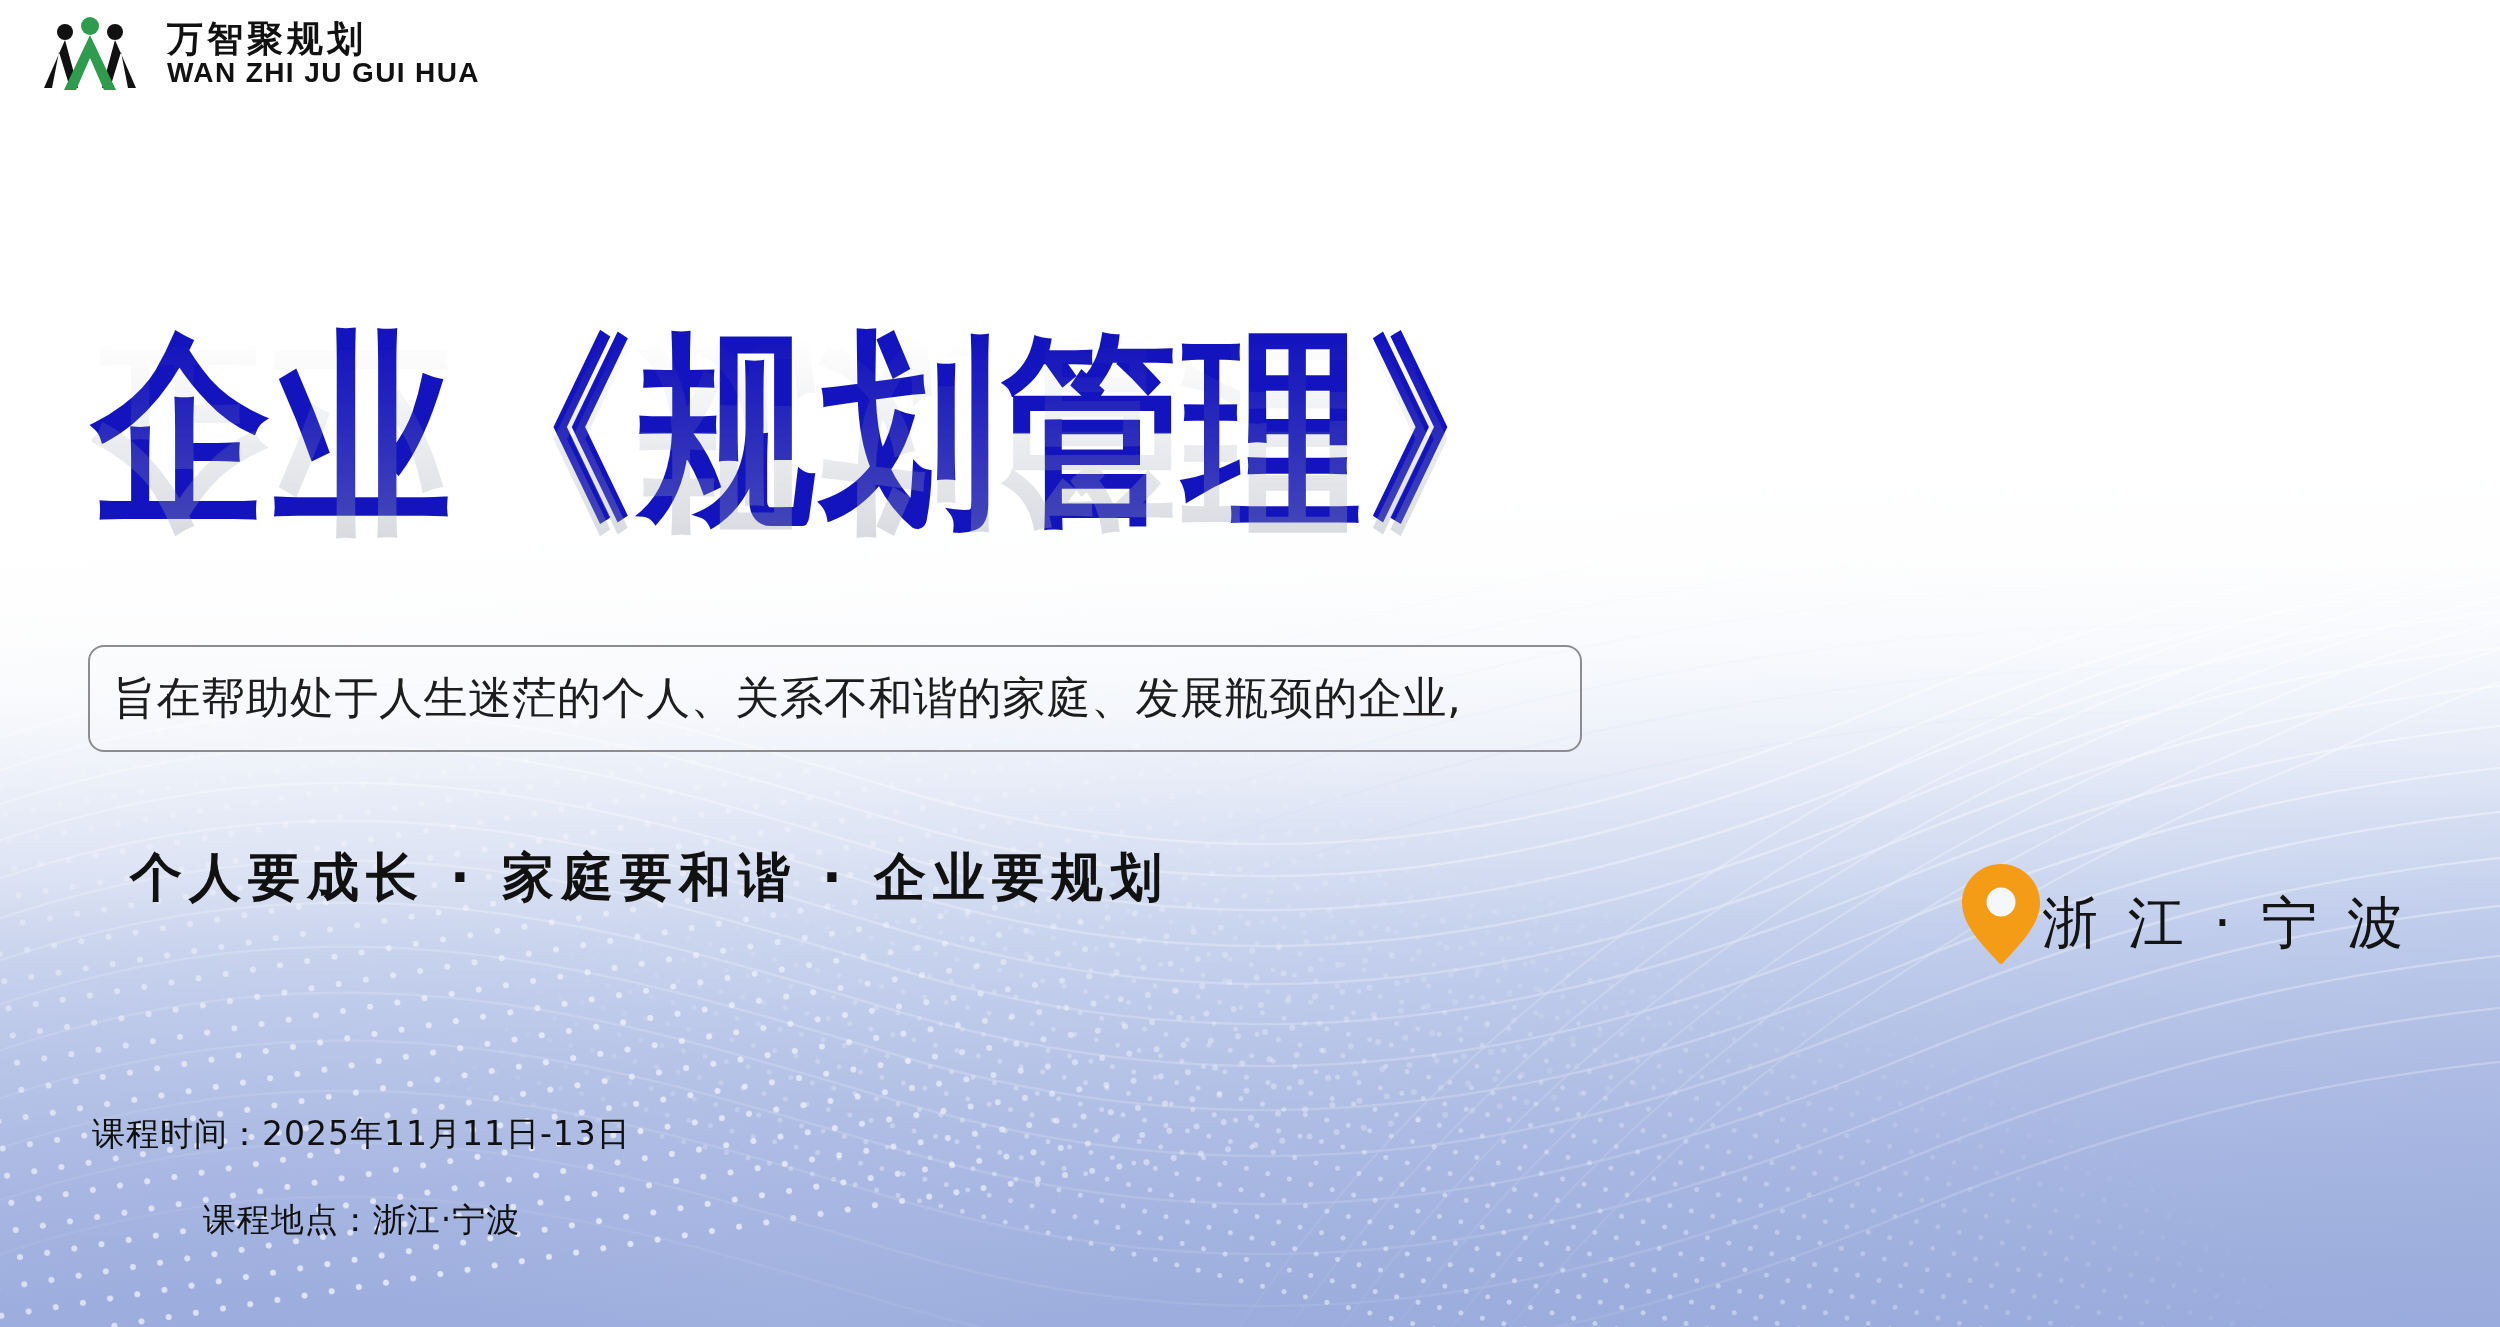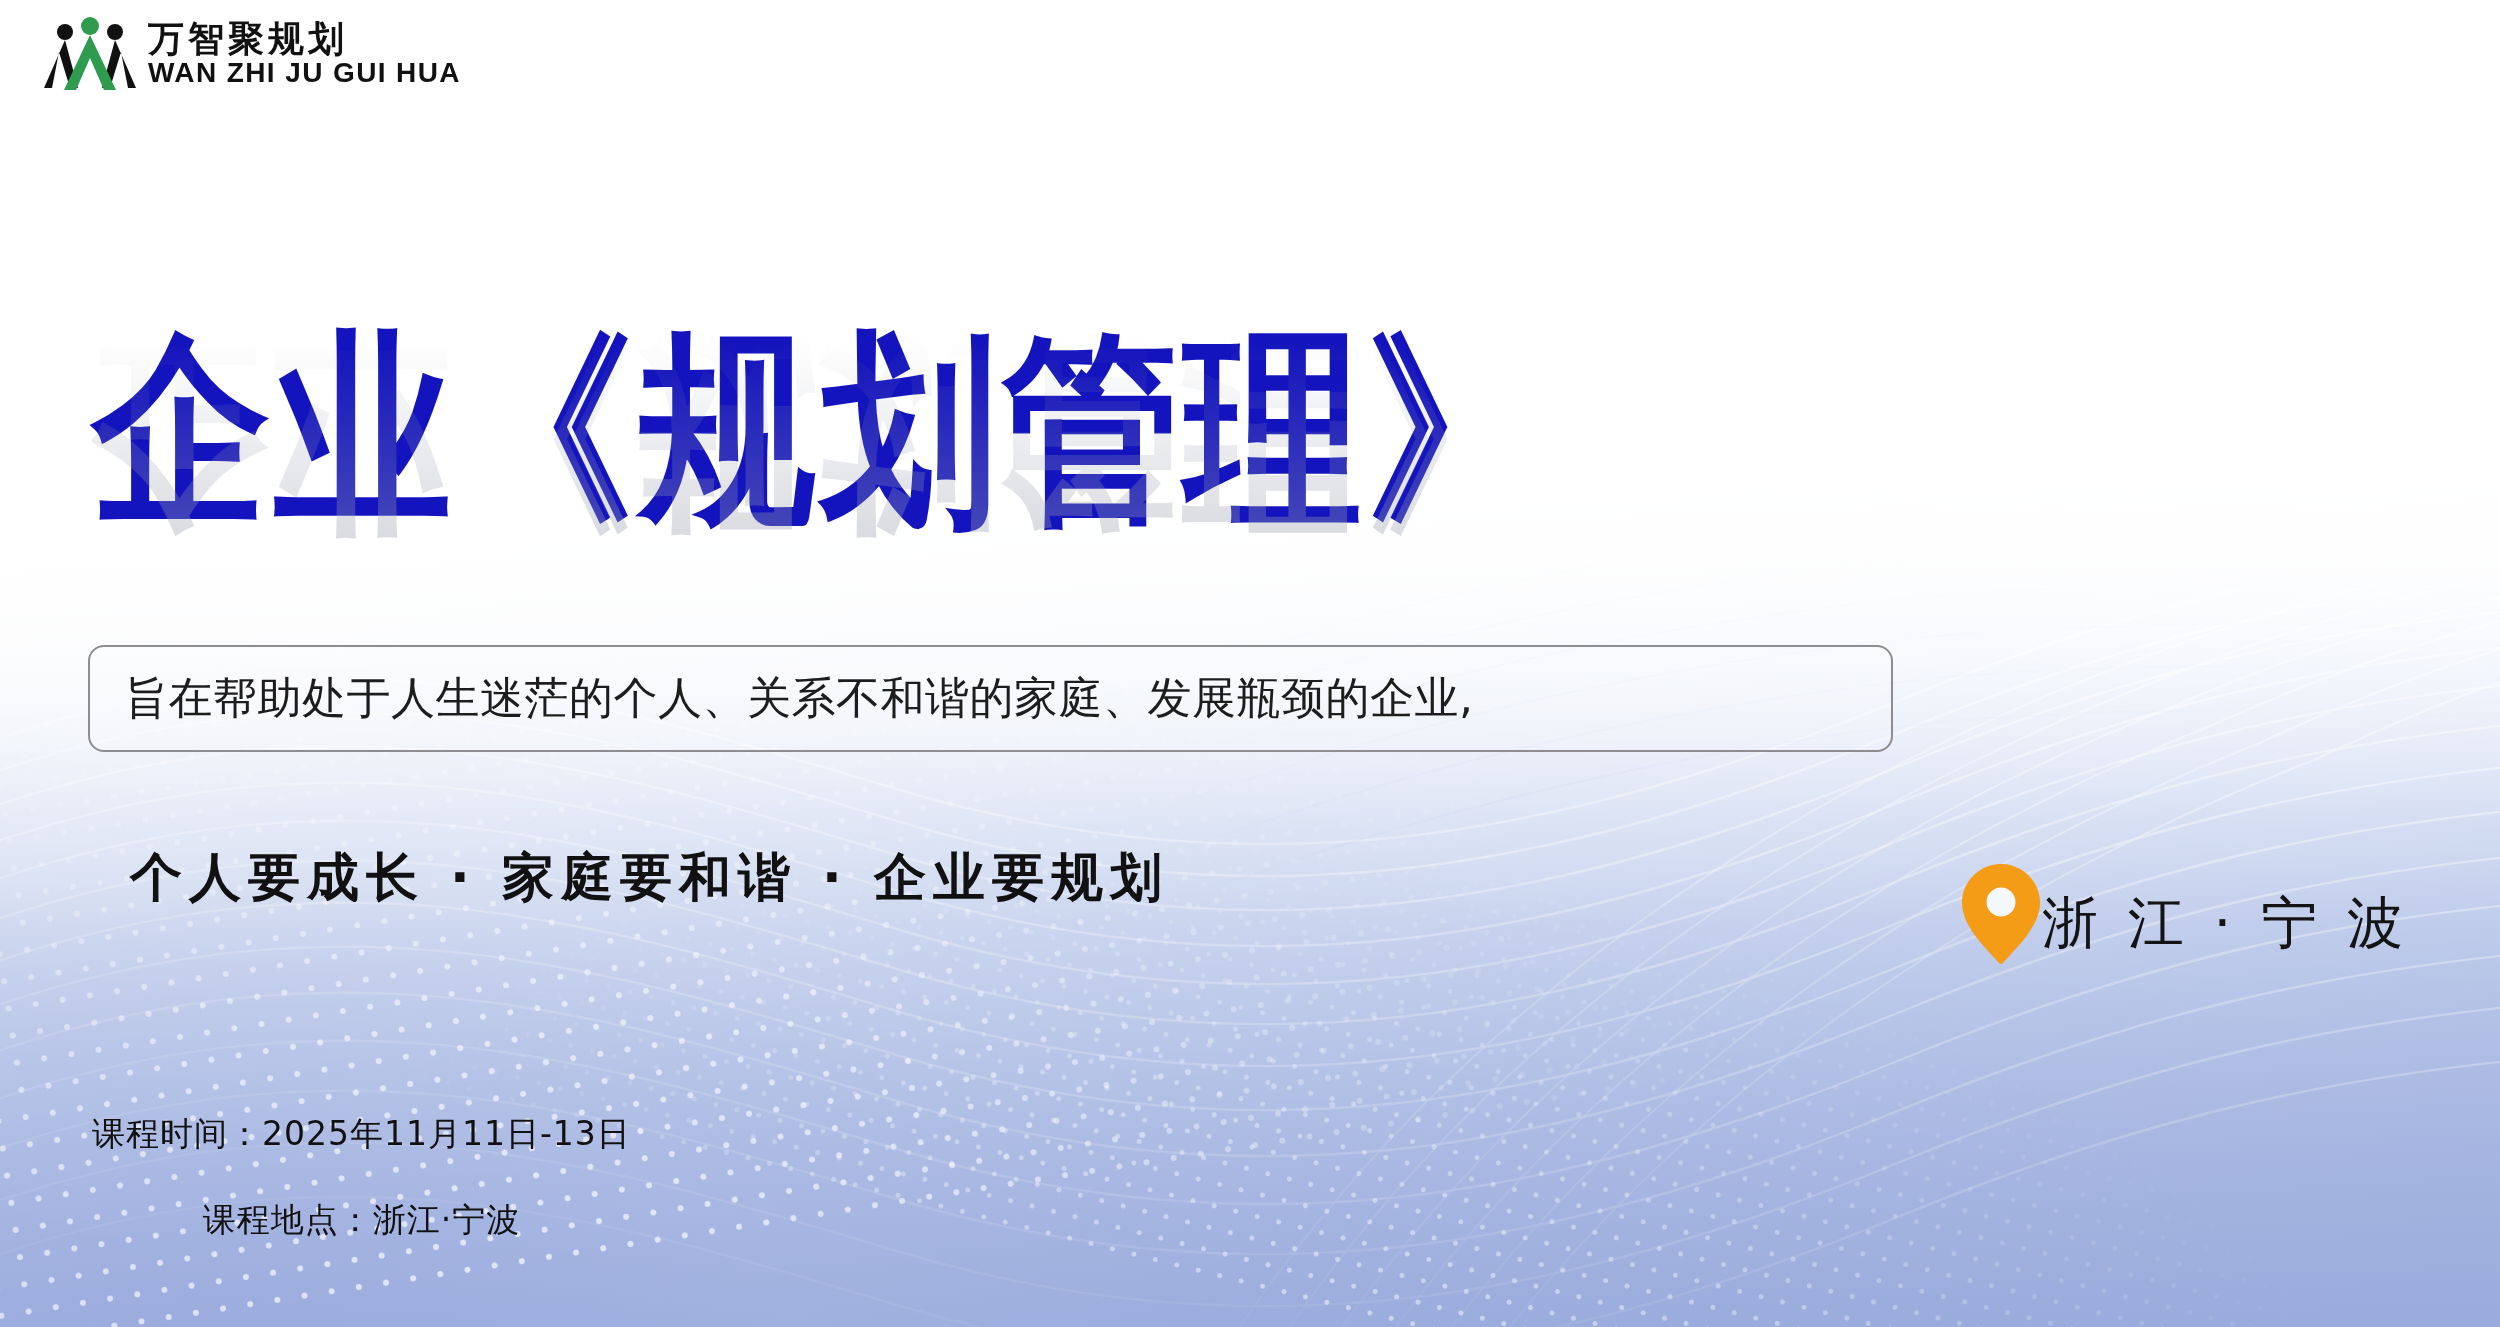--- a/index.html
+++ b/index.html
@@ -80,21 +80,21 @@
     opacity:.8;
   }
 
   
   .bg-waves{opacity:.95;}
   .bg-waves2{opacity:.6;}
 
   
   .logo{
     position:absolute;left:44px;top:14px;
-    display:flex;align-items:center;gap:12px;
+    display:flex;align-items:center;gap:31px;
     z-index:30;
   }
   .logo-mark{width:92px;height:78px;display:block;}
   .logo-words{display:flex;flex-direction:column;line-height:1;}
   .logo-cn{
     font-family:"DejaVu Serif","Liberation Serif",serif;
     font-size:36px;font-weight:700;color:#111;
     letter-spacing:4px;white-space:nowrap;
   }
   .logo-en{
@@ -122,24 +122,24 @@
     position:absolute;left:0;top:212px;
     opacity:.5;
     -webkit-mask-image:linear-gradient(to top, rgba(0,0,0,0) 2%, rgba(0,0,0,.25) 36%, rgba(0,0,0,.75) 100%);
             mask-image:linear-gradient(to top, rgba(0,0,0,0) 2%, rgba(0,0,0,.25) 36%, rgba(0,0,0,.75) 100%);
     pointer-events:none;
   }
 
   
   .desc-box{
     position:absolute;left:88px;top:645px;
-    width:1805px;
+    width:1494px;
     border:2px solid #8d8d91;
     border-radius:16px;
-    padding:18px 22px 20px 34px;
+    padding:18px 22px 20px 22px;
     box-sizing:border-box;
     background:rgba(255,255,255,.16);
     z-index:25;
   }
   .desc-line{
     font-family:"DejaVu Sans","Liberation Sans",sans-serif;
     font-size:44px;color:#1d1d1d;line-height:1.48;
     letter-spacing:.5px;white-space:nowrap;
   }
 

